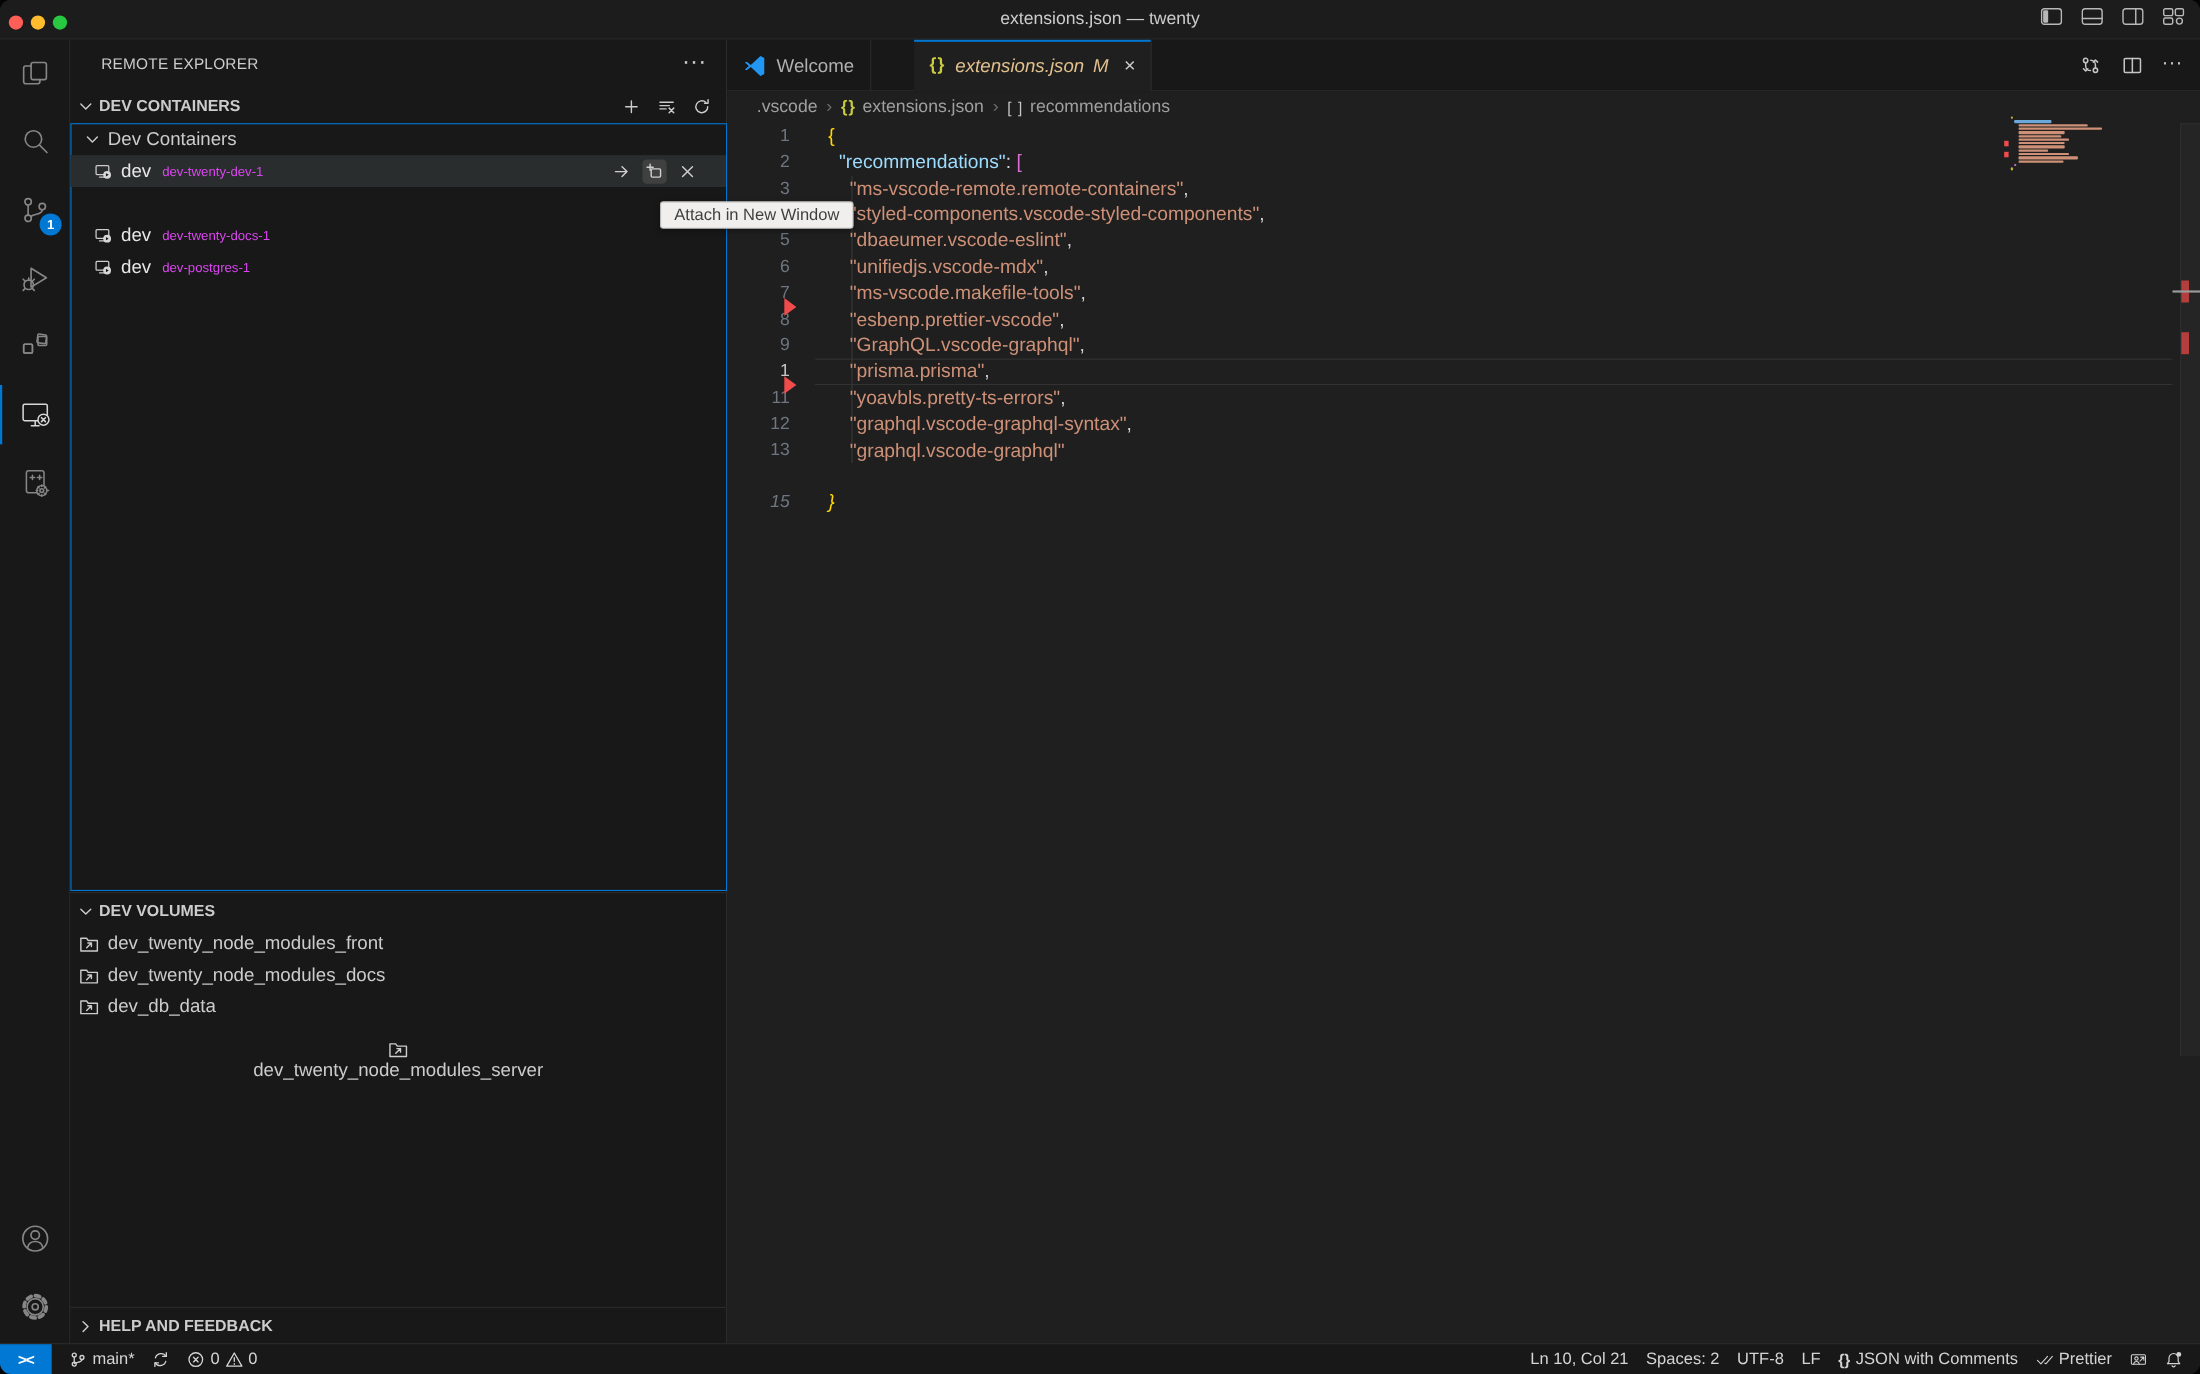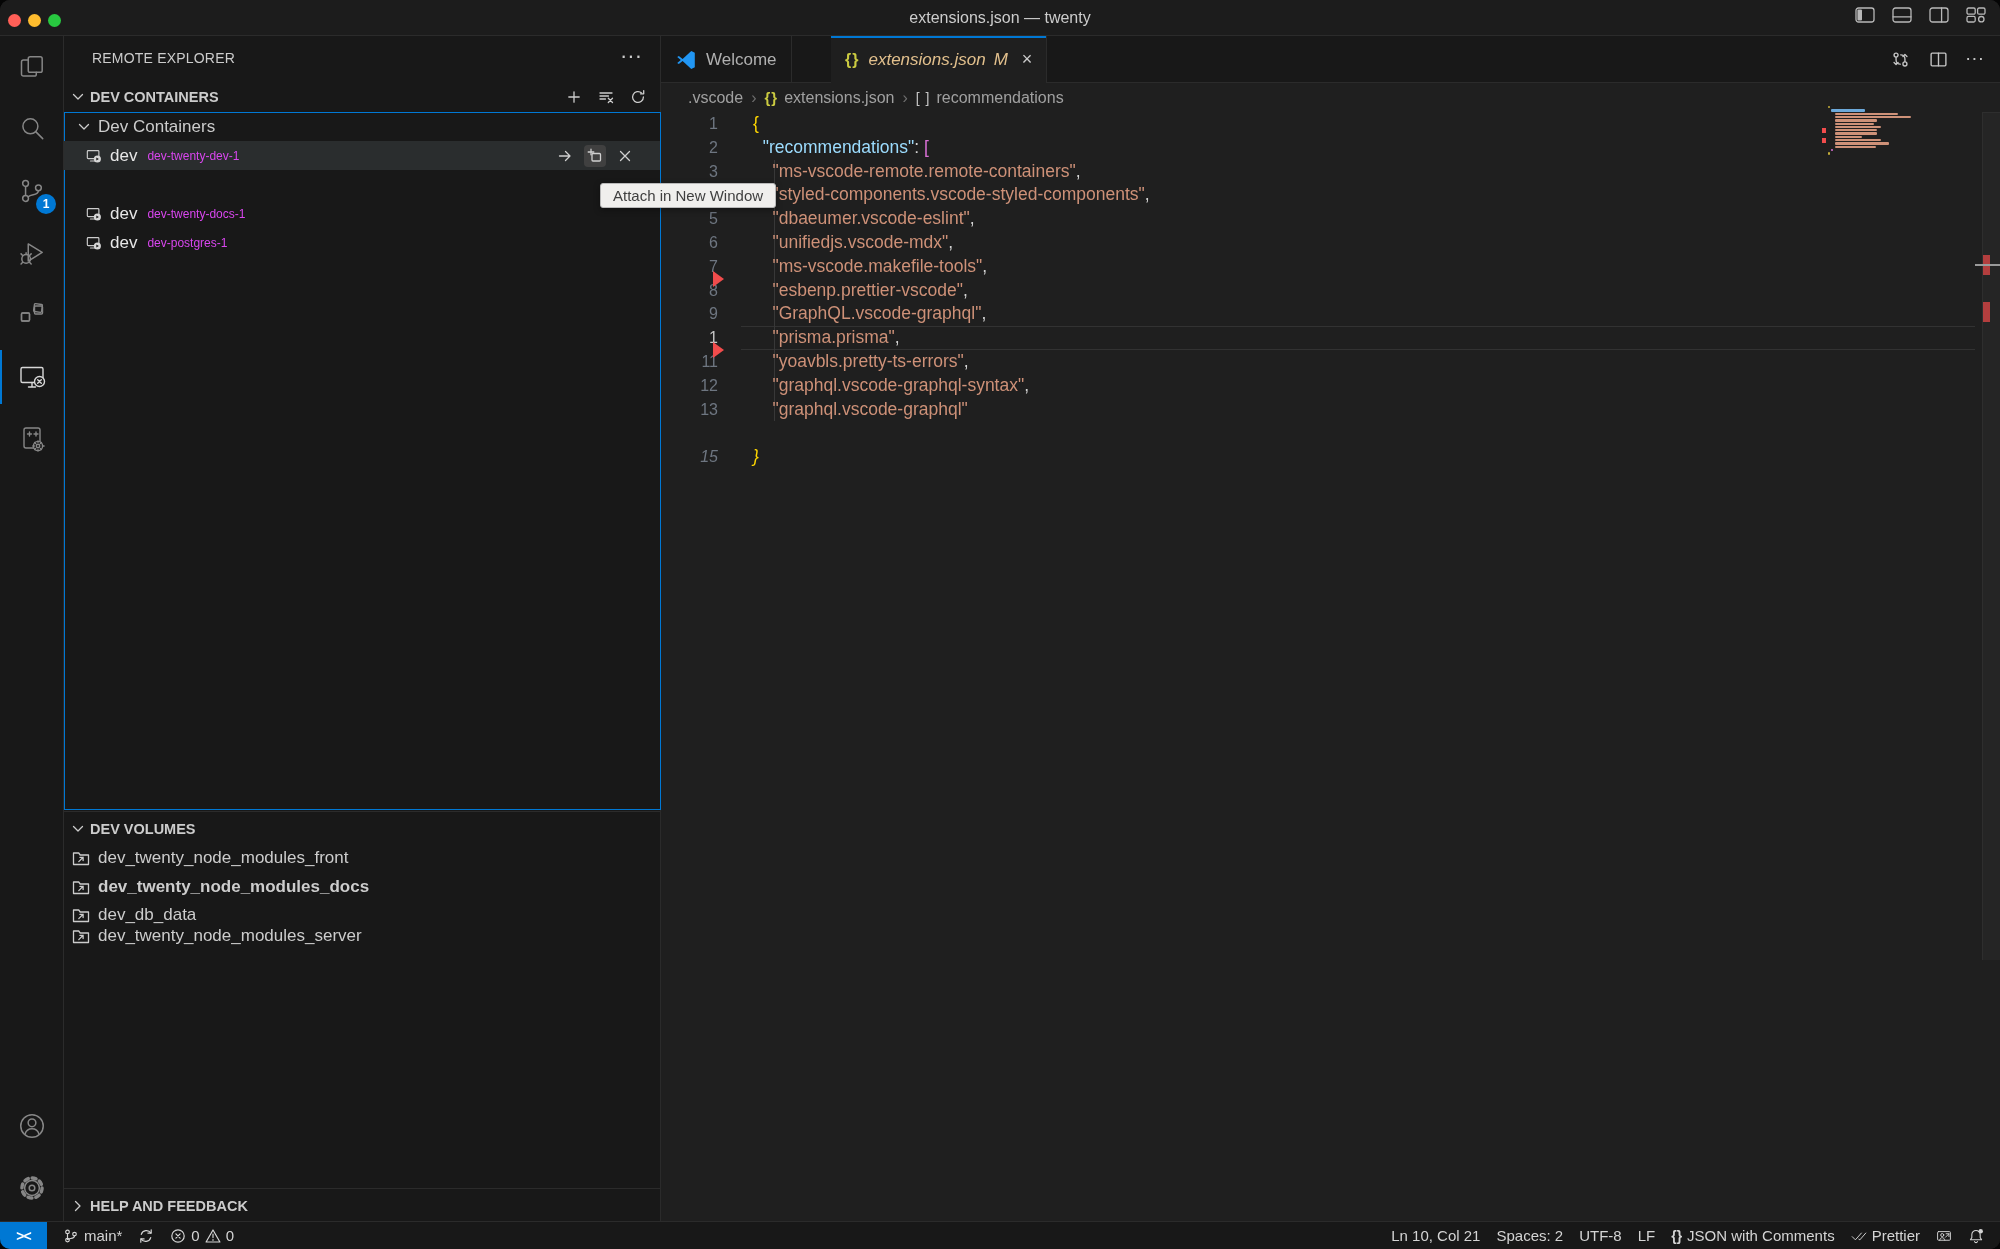--- a/index.html
+++ b/index.html
@@ -339,39 +339,39 @@
         </div>
         <div class="vol-row" style="top: 808px;">
           <div class="icn ">
             <svg viewBox="0 0 18 18">
               <path d="M1.5 4h5.2l1.5 2h8.3v9.5H1.5z"></path>
               <path d="M6.8 12.6l4.3-4.3M11.1 8.3H7.9M11.1 8.3v3.2"></path>
             </svg>
           </div>
           <span>dev_twenty_node_modules_front</span>
         </div>
-        <div class="vol-row" style="top: 836.6px; font-weight: bold;">
+        <div class="vol-row" style="top: 836.6px;">
           <div class="icn ">
             <svg viewBox="0 0 18 18">
               <path d="M1.5 4h5.2l1.5 2h8.3v9.5H1.5z"></path>
               <path d="M6.8 12.6l4.3-4.3M11.1 8.3H7.9M11.1 8.3v3.2"></path>
             </svg>
           </div>
           <span>dev_twenty_node_modules_docs</span>
         </div>
         <div class="vol-row" style="top: 865.2px;">
           <div class="icn ">
             <svg viewBox="0 0 18 18">
               <path d="M1.5 4h5.2l1.5 2h8.3v9.5H1.5z"></path>
               <path d="M6.8 12.6l4.3-4.3M11.1 8.3H7.9M11.1 8.3v3.2"></path>
             </svg>
           </div>
           <span>dev_db_data</span>
         </div>
-        <div class="vol-row" style="top: 886px;">
+        <div class="vol-row" style="top: 909px; flex-direction: column;">
           <div class="icn ">
             <svg viewBox="0 0 18 18">
               <path d="M1.5 4h5.2l1.5 2h8.3v9.5H1.5z"></path>
               <path d="M6.8 12.6l4.3-4.3M11.1 8.3H7.9M11.1 8.3v3.2"></path>
             </svg>
           </div>
           <span>dev_twenty_node_modules_server</span>
         </div>
         <div class="sect-line" style="top: 1152px;"></div>
         <div class="section-hdr" style="top: 1154px;">

